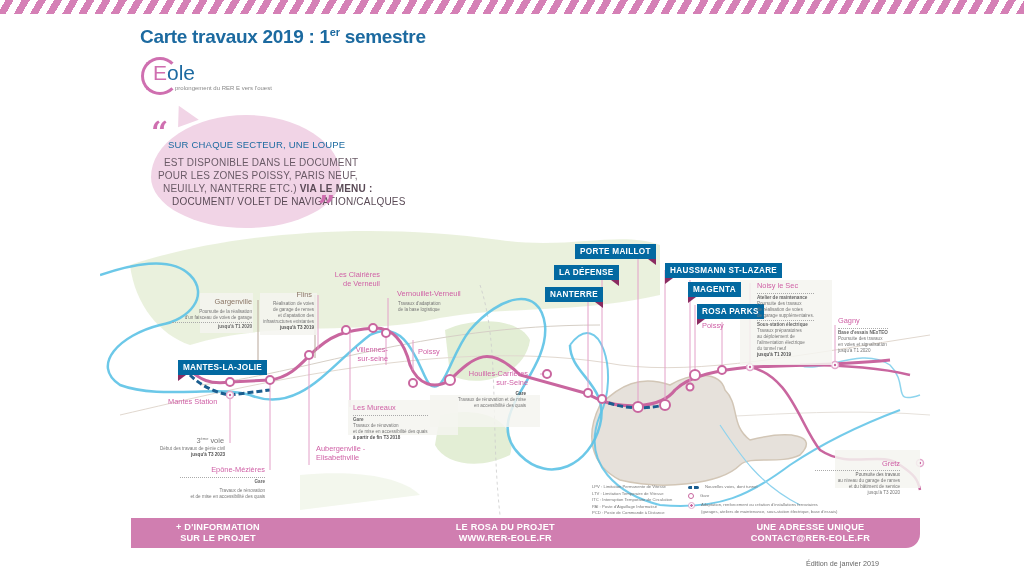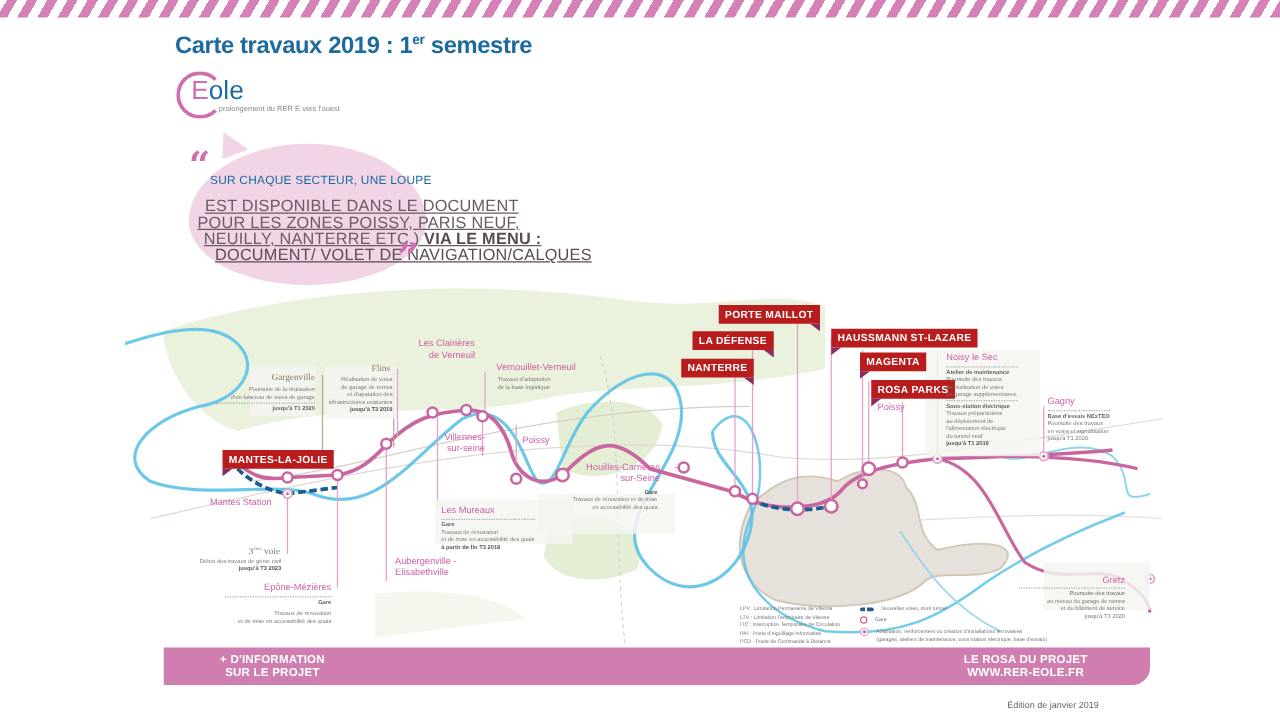--- a/index.html
+++ b/index.html
@@ -28,39 +28,39 @@
     background: #f1d4e6; border-radius: 50% 50% 50% 50% / 55% 55% 45% 45%;
   }
   .bubble-tail {
     position: absolute; left: 174px; top: 104px; width: 0; height: 0;
     border-left: 8px solid transparent; border-right: 14px solid transparent;
     border-bottom: 20px solid #f1d4e6; transform: rotate(-20deg);
   }
   .quote-open { position: absolute; left: 151px; top: 118px; font-size: 30px; font-weight: bold; color: #cf6fb0; font-family: "DejaVu Serif", serif; line-height: 1; }
   .quote-close { position: absolute; left: 318px; top: 192px; font-size: 30px; font-weight: bold; color: #cf6fb0; font-family: "DejaVu Serif", serif; line-height: 1; }
   .bubble-head { position: absolute; left: 168px; top: 139px; font-size: 9.5px; color: #1c6aa0; letter-spacing: 0.2px; white-space: nowrap; }
-  .bubble-line { position: absolute; font-size: 13px; color: #6a5a66; white-space: nowrap; letter-spacing: 0.2px; text-decoration: underline; }
+  .bubble-line { position: absolute; font-size: 10px; color: #6a5a66; white-space: nowrap; letter-spacing: 0.2px; }
   .bubble-line b { color: #5a4a56; }
 
   .map { position: absolute; left: 100px; top: 225px; width: 830px; height: 295px; }
   svg.mapsvg { position: absolute; left: 0; top: 0; }
 
   .tag {
-    position: absolute; background: #b91c1c; color: #fff; font-weight: bold;
+    position: absolute; background: #0369a1; color: #fff; font-weight: bold;
     font-size: 8.2px; padding: 3px 5px; white-space: nowrap; letter-spacing: 0.3px;
   }
   .tag::after {
     content: ""; position: absolute; bottom: -6px; width: 0; height: 0;
     border-top: 6px solid #8a2b61;
   }
   .tag.r::after { right: 0; border-left: 8px solid transparent; }
   .tag.l::after { left: 0; border-right: 8px solid transparent; }
 
   .plabel { position: absolute; font-size: 7.4px; color: #cf5fa5; white-space: nowrap; line-height: 1.25; }
-  .glabel { position: absolute; font-size: 7.4px; color: #8a7565; white-space: nowrap; line-height: 1.25; font-family: Liberation Serif, serif; }
+  .glabel { position: absolute; font-size: 7.4px; color: #8a7565; white-space: nowrap; line-height: 1.25; }
   .note { position: absolute; font-size: 4.6px; color: #777; line-height: 1.3; white-space: nowrap; }
   .note b { color: #555; }
   .note .sub { font-weight: bold; color: #666; display: block; border-top: 1px dotted #aaa; padding-top: 1px; margin-top: 1px; }
   .right { text-align: right; }
   .box { position: absolute; background: rgba(244, 244, 240, 0.85); }
 
   .legend { position: absolute; font-size: 4.2px; color: #777; line-height: 1.55; white-space: nowrap; }
   .legend-row { display: flex; align-items: center; gap: 6px; }
   .lg-dash { width: 11px; height: 3px; background: linear-gradient(90deg, #1a5d8f 0 4px, transparent 4px 6px, #1a5d8f 6px 11px); border-radius: 2px; }
   .lg-circle { width: 6px; height: 6px; border: 1.5px solid #c9669f; border-radius: 50%; }
@@ -308,14 +308,18 @@
 
 <div class="footer-bar">
   <div class="footer-item">
       <div>+ D'INFORMATION</div>
       <div>SUR LE PROJET</div>
     </div>
   <div class="footer-item">
       <div>LE ROSA DU PROJET</div>
       <div>WWW.RER-EOLE.FR</div>
     </div>
+  <div class="footer-item">
+      <div>UNE ADRESSE UNIQUE</div>
+      <div>CONTACT@RER-EOLE.FR</div>
+    </div>
 </div>
 <div class="edition">Édition de janvier 2019</div>
 
 </body></html>

